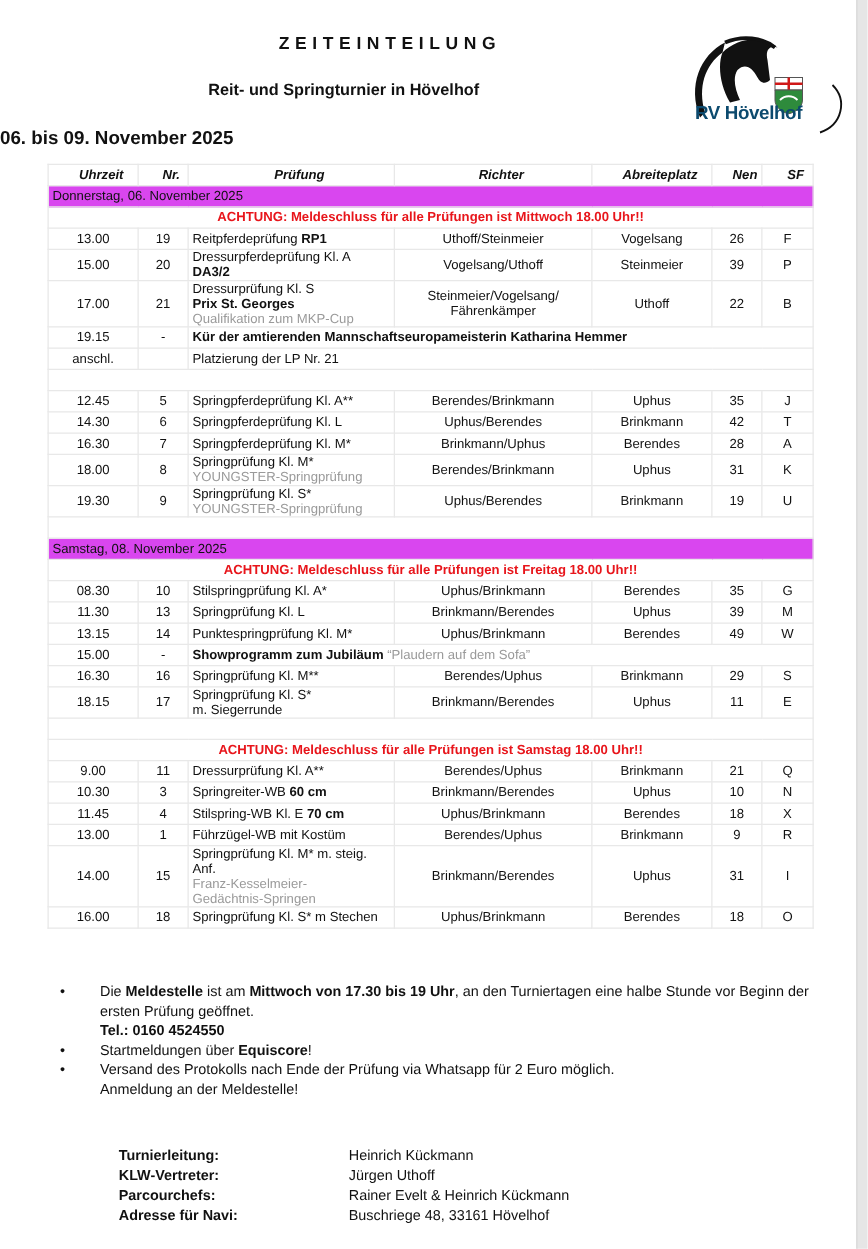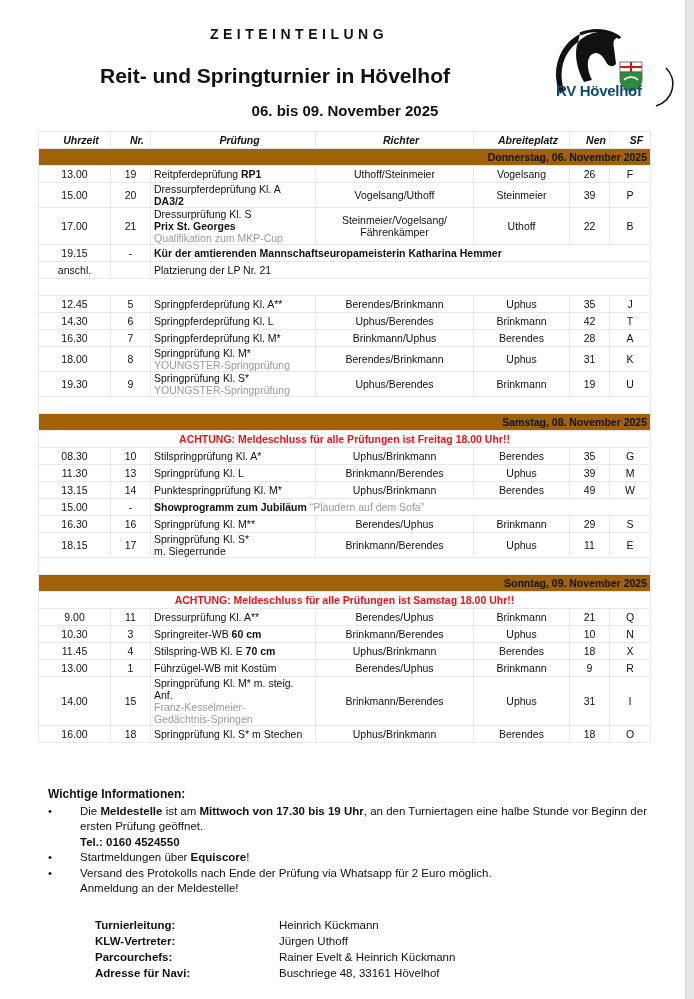--- a/index.html
+++ b/index.html
@@ -1,28 +1,28 @@
 <!DOCTYPE html>
 <html><head>
 <meta charset="utf-8">
 <style>
   html, body { margin:0; padding:0; background:#ffffff; }
   body { width:694px; height:999px; position:relative; overflow:hidden; font-family:"Liberation Sans", sans-serif; color:#111; }
   .right-edge { position:absolute; top:0; right:0; width:8px; height:999px; background:#e6e6e6; border-left:1px solid #d8d8d8; }
-  .title { position:absolute; top:26px; left:0; width:598px; text-align:center; font-weight:bold; font-size:14px; letter-spacing:4.5px; }
-  .subtitle { position:absolute; top:64px; left:0; width:550px; text-align:center; font-weight:bold; font-size:21px; }
-  .dates { position:absolute; top:102px; left:0; width:690px; text-align:center; font-weight:bold; font-size:15px; }
+  .title { position:absolute; top:26px; left:13px; width:598px; text-align:center; font-weight:bold; font-size:14px; letter-spacing:4.5px; }
+  .subtitle { position:absolute; top:64px; left:0; width:550px; text-align:center; font-weight:bold; font-size:13px; }
+  .dates { position:absolute; top:102px; left:0; width:690px; font-weight:bold; font-size:15px; }
   .logo { position:absolute; left:550px; top:24px; width:140px; height:84px; }
   .logo-text { position:absolute; left:6px; top:58px; font-weight:bold; font-size:15px; color:#0c4a6e; letter-spacing:-0.3px; }
 
   table.sched { position:absolute; left:38px; top:131px; width:612px; border-collapse:collapse; font-size:10.5px; table-layout:fixed; }
   table.sched td, table.sched th { border:1px solid #e8e8e8; padding:0 3px; height:16px; line-height:12px; }
   table.sched th { font-style:italic; font-weight:bold; font-size:10.5px; text-align:center;padding-left:16px; }
   .c { text-align:center; }
-  .day td { background:#a16207; font-weight:bold; text-align:right; height:16px; border-color:#d9f0d3; }
+  .day td { background:#d946ef; font-weight:normal; text-align:left; height:16px; border-color:#d9f0d3; }
   .warn td { color:#e8151b; font-weight:bold; text-align:center; }
   .gap td { border:none; height:4px; padding:0; line-height:4px; }
   .sub { color:#9a9a9a;text-align:center; }
   b { font-weight:bold; }
 
   .info { position:absolute; left:48px; top:787px; width:620px; font-size:11.5px; line-height:15.5px; }
   .info h3 { margin:0 0 1px 0; font-size:12px; font-weight:bold; }
   .info ul { margin:0; padding:0; list-style:none; }
   .info li { position:relative; padding-left:32px; }
   .info li .dot { position:absolute; left:0; top:0; }
@@ -74,20 +74,23 @@
       <th>Richter</th>
       <th>Abreiteplatz</th>
       <th>Nen</th>
       <th>SF</th>
     </tr>
   </thead>
   <tbody id="sched-body">
       <tr class="day">
         <td colspan="7">Donnerstag, 06. November 2025</td>
       </tr>
+      <tr class="warn">
+        <td colspan="7">ACHTUNG: Meldeschluss für alle Prüfungen ist Mittwoch 18.00 Uhr!!</td>
+      </tr>
       <tr>
         <td class="c">13.00</td>
         <td class="c">19</td>
         <td><span>Reitpferdeprüfung </span><b>RP1</b></td>
         <td class="c"><span>Uthoff/Steinmeier</span></td>
         <td class="c">Vogelsang</td>
         <td class="c">26</td>
         <td class="c">F</td>
       </tr>
       <tr>
@@ -221,23 +224,20 @@
         <td class="c">17</td>
         <td><span>Springprüfung Kl. S*</span><br><span>m. Siegerrunde</span></td>
         <td class="c"><span>Brinkmann/Berendes</span></td>
         <td class="c">Uphus</td>
         <td class="c">11</td>
         <td class="c">E</td>
       </tr>
       <tr class="gap">
         <td colspan="7"></td>
       </tr>
-      <tr class="day">
-        <td colspan="7">Sonntag, 09. November 2025</td>
-      </tr>
       <tr class="warn">
         <td colspan="7">ACHTUNG: Meldeschluss für alle Prüfungen ist Samstag 18.00 Uhr!!</td>
       </tr>
       <tr>
         <td class="c">9.00</td>
         <td class="c">11</td>
         <td><span>Dressurprüfung Kl. A**</span></td>
         <td class="c"><span>Berendes/Uphus</span></td>
         <td class="c">Brinkmann</td>
         <td class="c">21</td>
@@ -285,21 +285,20 @@
         <td><span>Springprüfung Kl. S* m Stechen</span></td>
         <td class="c"><span>Uphus/Brinkmann</span></td>
         <td class="c">Berendes</td>
         <td class="c">18</td>
         <td class="c">O</td>
       </tr>
     </tbody>
 </table>
 
 <div class="info">
-  <h3>Wichtige Informationen:</h3>
   <ul>
     <li>
       <span class="dot">•</span>
       <span>Die </span><b>Meldestelle</b><span> ist am </span><b>Mittwoch von 17.30 bis 19 Uhr</b><span>, an den Turniertagen eine halbe Stunde vor Beginn der ersten Prüfung geöffnet.</span><br>
       <span class="tel">Tel.: 0160 4524550</span>
     </li>
     <li>
       <span class="dot">•</span>
       <span>Startmeldungen über </span><b>Equiscore</b><span>!</span>
     </li>

